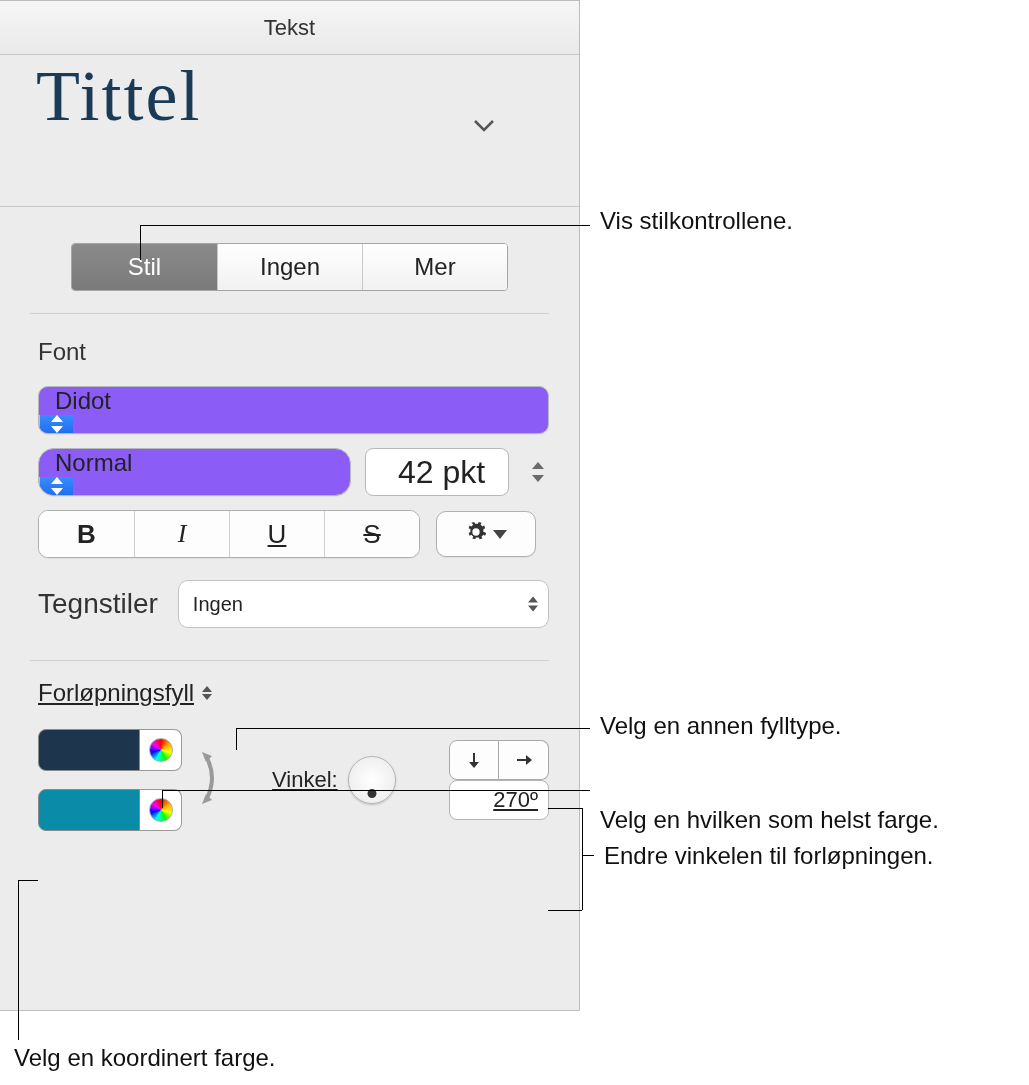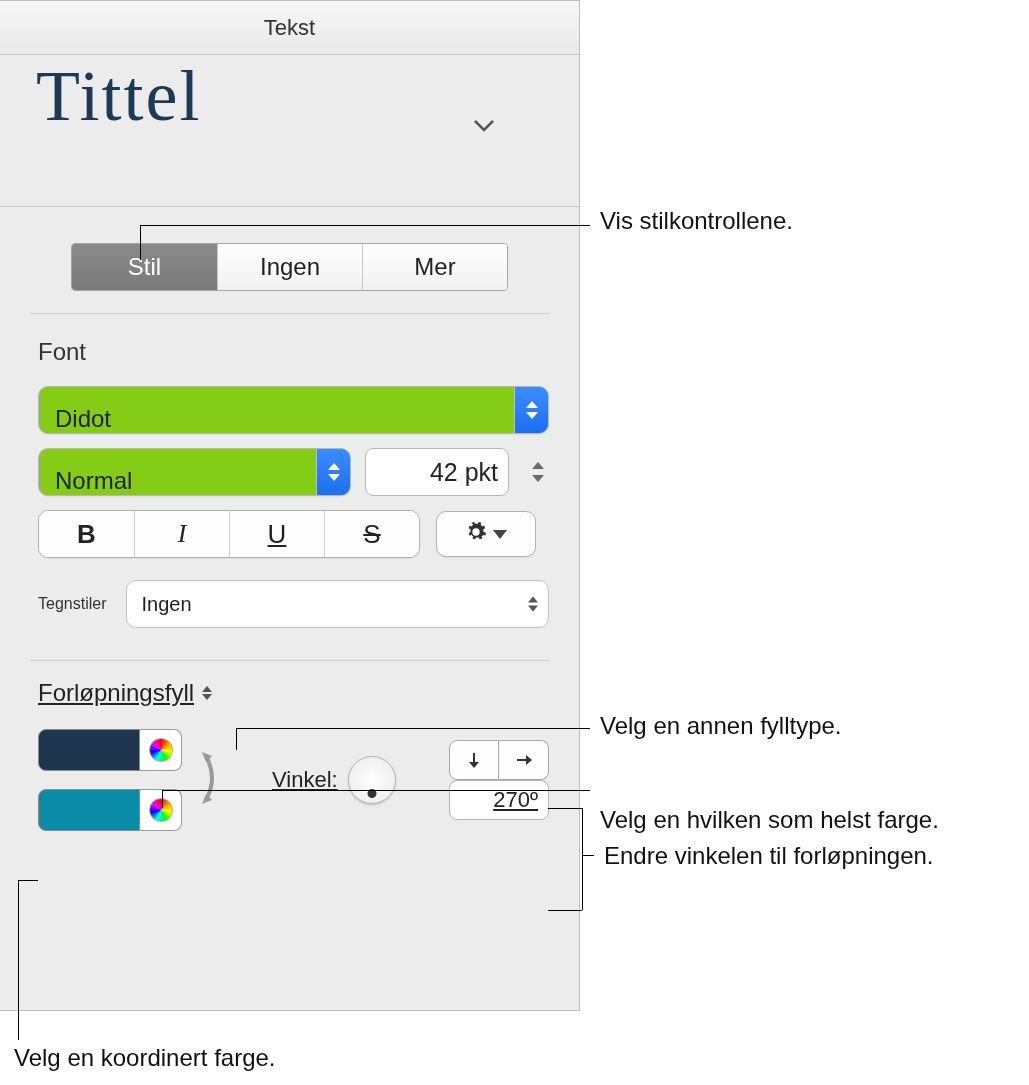--- a/index.html
+++ b/index.html
@@ -74,53 +74,54 @@
   }
   .seg-item:first-child { border-left: none; }
   .seg-item.active {
     background: linear-gradient(#8a8a8a, #7a7a7a);
     color: #fff;
   }
   
   .font-section { padding: 24px 30px 24px 38px; }
   .font-title { font-size: 24px; color: #333; margin-bottom: 20px; }
   .popup {
-    display: flex; align-items: flex-end;
-    background: #84cc16;
+    display: flex; align-items: flex-start;
+    background: #8b5cf6;
     border: 1px solid #b8b8b8;
     border-radius: 10px;
     height: 48px;
     box-shadow: 0 1px 1px rgba(0,0,0,0.05);
     overflow: hidden;
+    flex-direction: column;
   }
   .popup-text { flex: 1; padding: 0 16px; font-size: 24px; }
   .popup-stepper {
     width: 34px; height: 100%;
     background: linear-gradient(#3b8cff, #1e6ff0);
     display: flex; flex-direction: column; align-items: center; justify-content: center;
     gap: 4px;
     border-left: 1px solid #9ec3ff;
   }
   .arrow-up, .arrow-down {
     width: 0; height: 0;
     border-left: 6px solid transparent;
     border-right: 6px solid transparent;
   }
   .arrow-up   { border-bottom: 7px solid #fff; }
   .arrow-down { border-top: 7px solid #fff; }
   .row { display: flex; align-items: center; gap: 14px; }
-  .grow { flex: 1; }
+  .grow { flex: 1; border-radius: 16px; }
   .size-box {
     display: flex; align-items: center;
     border: 1px solid #b8b8b8;
     border-radius: 8px;
     height: 48px;
     background: #fff;
   }
-  .size-text { width: 110px; text-align: right; padding-right: 10px; font-size: 25px; margin-left: 32px;}
+  .size-text { width: 110px; padding-right: 10px; font-size: 32px; margin-left: 32px;}
   .ext-stepper {
     width: 22px; height: 48px;
     display: flex; flex-direction: column; justify-content: center; align-items: center;
     gap: 6px;
     margin-left: 4px;
   }
   .mini-up, .mini-down {
     width: 0; height: 0;
     border-left: 6px solid transparent;
     border-right: 6px solid transparent;
@@ -154,21 +155,21 @@
     gap: 6px;
   }
   .mini-chevron {
     width: 0; height: 0;
     border-left: 7px solid transparent;
     border-right: 7px solid transparent;
     border-top: 9px solid #444;
   }
   
   .char-row { display: flex; align-items: center; gap: 20px; margin-top: 22px; }
-  .char-label { font-size: 16px; color: #333; }
+  .char-label { font-size: 28px; color: #333; }
   .dropdown-light {
     flex: 1;
     height: 48px;
     border: 1px solid #c3c3c3;
     border-radius: 10px;
     background: #fff;
     display: flex; align-items: center;
     padding-left: 14px;
     position: relative;
   }

